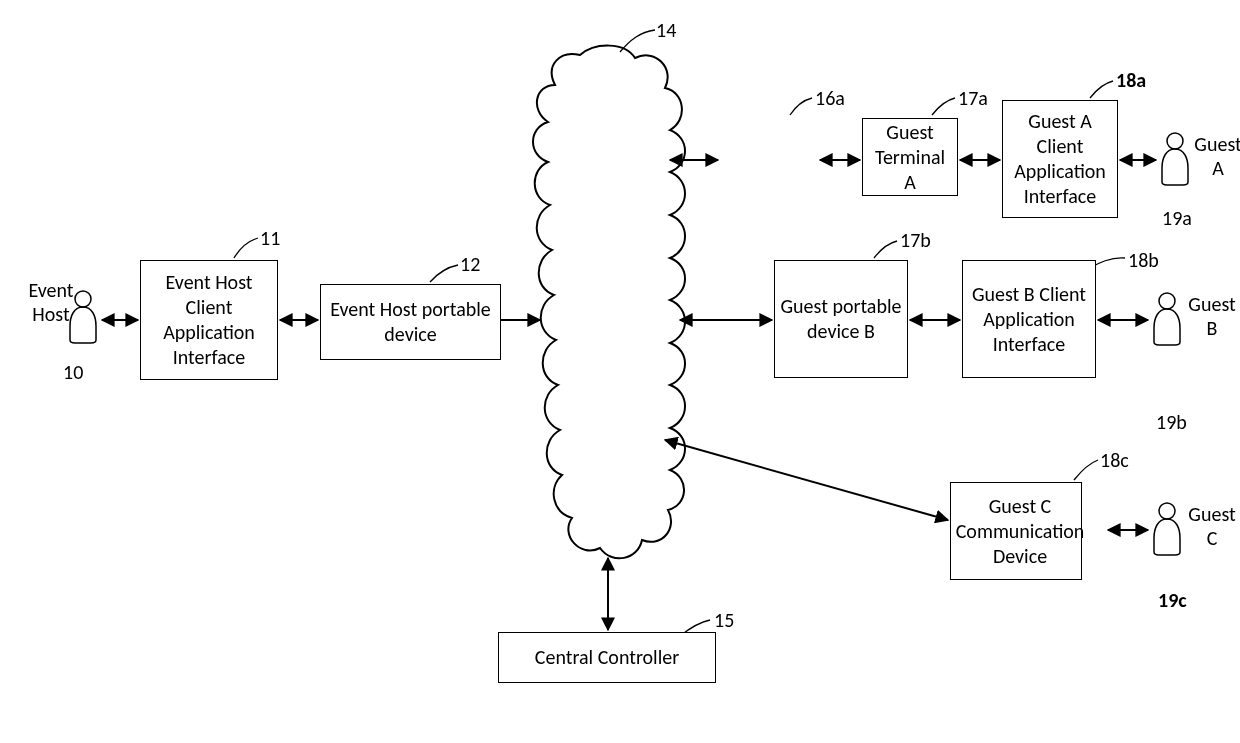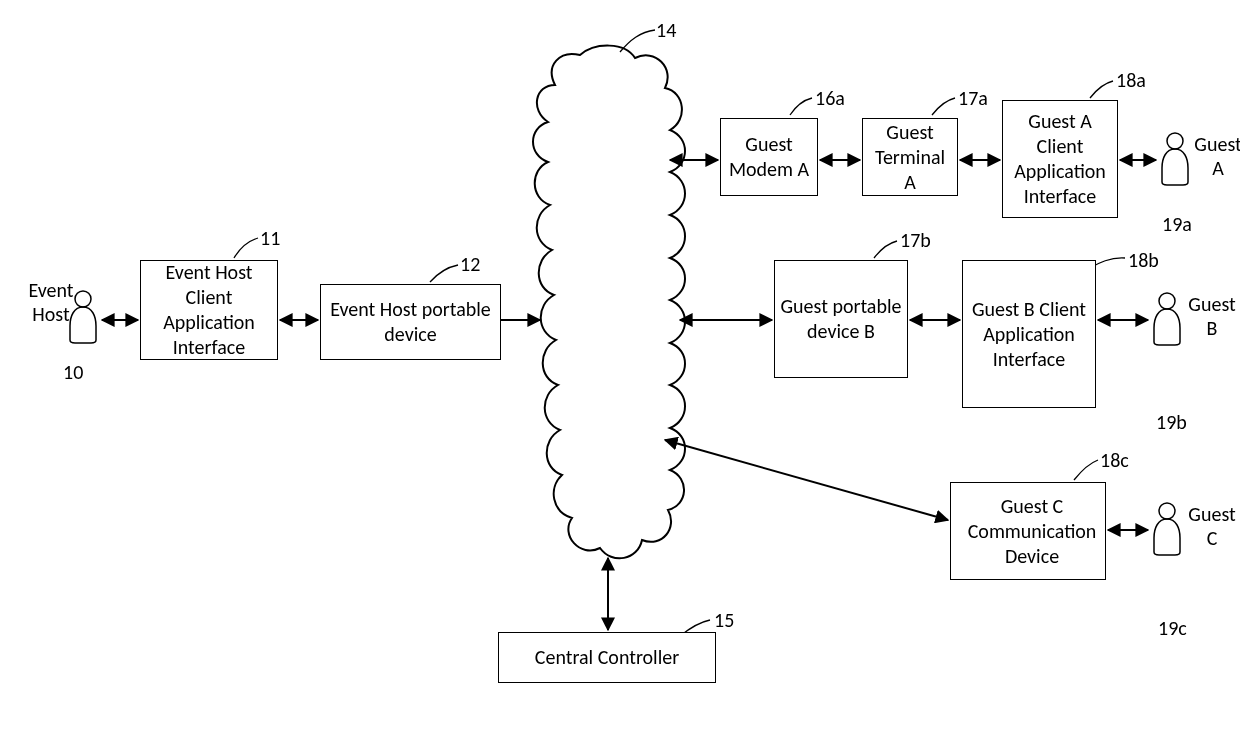--- a/index.html
+++ b/index.html
@@ -146,52 +146,51 @@
       <path d="M 1074 480 C 1082 470 1090 463 1098 460"></path>
     </g>
 
     <use href="#person" x="66" y="290" width="34" height="54"></use>
     <use href="#person" x="1158" y="132" width="34" height="54"></use>
     <use href="#person" x="1150" y="292" width="34" height="54"></use>
     <use href="#person" x="1150" y="502" width="34" height="54"></use>
   </svg>
 
 
-  <div class="box" style="left:140px; top:260px; width:138px; height:100px;">Event Host Client Application Interface</div>
+  <div class="box" style="left:140px; top:260px; width:138px; height:120px;">Event Host Client Application Interface</div>
 
   <div class="box" style="left:320px; top:284px; width:181px; height:76px;">Event Host portable device</div>
 
   <div class="box" style="left:498px; top:632px; width:218px; height:51px;text-align:center;">Central Controller</div>
 
-  <div class="box" style="left:720px; top:118px; width:98px; height:78px;">Guest Modem A</div>
 
   <div class="box" style="left:862px; top:118px; width:96px; height:78px;">Guest Terminal A</div>
 
   <div class="box" style="left:1002px; top:100px; width:116px; height:118px;">Guest A Client Application Interface</div>
 
   <div class="box" style="left:774px; top:260px; width:134px; height:118px;">Guest portable device B</div>
 
-  <div class="box" style="left:962px; top:260px; width:134px; height:148px;">Guest B Client Application Interface</div>
+  <div class="box" style="left:962px; top:260px; width:134px; height:118px;">Guest B Client Application Interface</div>
 
-  <div class="box" style="left:950px; top:482px; width:156px; height:98px;padding-left:12px;">Guest C Communication Device</div>
+  <div class="box" style="left:950px; top:482px; width:132px; height:98px;padding-left:12px;">Guest C Communication Device</div>
 
   <div class="label" style="left:656px; top:18px;">14</div>
   <div class="label" style="left:260px; top:226px;">11</div>
   <div class="label" style="left:460px; top:252px;">12</div>
   <div class="label" style="left:63px; top:360px;">10</div>
   <div class="label" style="left:714px; top:608px;">15</div>
   <div class="label" style="left:815px; top:86px;">16a</div>
   <div class="label" style="left:958px; top:86px;">17a</div>
-  <div class="label" style="left:1116px; top:68px;">18a</div>
-  <div class="label" style="left:1162px; top:212px;">19a</div>
+  <div class="label" style="left:1116px; top:68px;font-weight:bold;">18a</div>
+  <div class="label" style="left:1162px; top:206px;">19a</div>
   <div class="label" style="left:900px; top:228px;">17b</div>
   <div class="label" style="left:1128px; top:248px;">18b</div>
   <div class="label" style="left:1156px; top:410px;">19b</div>
   <div class="label" style="left:1100px; top:448px;">18c</div>
-  <div class="label" style="left:1158px; top:616px;">19c</div>
+  <div class="label" style="left:1158px; top:588px;font-weight:bold;">19c</div>
 
   <div class="label" style="left:24px; top:278px; width:54px; white-space:pre-line;">Event
 Host</div>
   <div class="label" style="left:1194px; top:132px; width:48px; white-space:pre-line;">Guest
 A</div>
   <div class="label" style="left:1188px; top:292px; width:48px; white-space:pre-line;">Guest
 B</div>
   <div class="label" style="left:1188px; top:502px; width:48px; white-space:pre-line;">Guest
 C</div>
 

